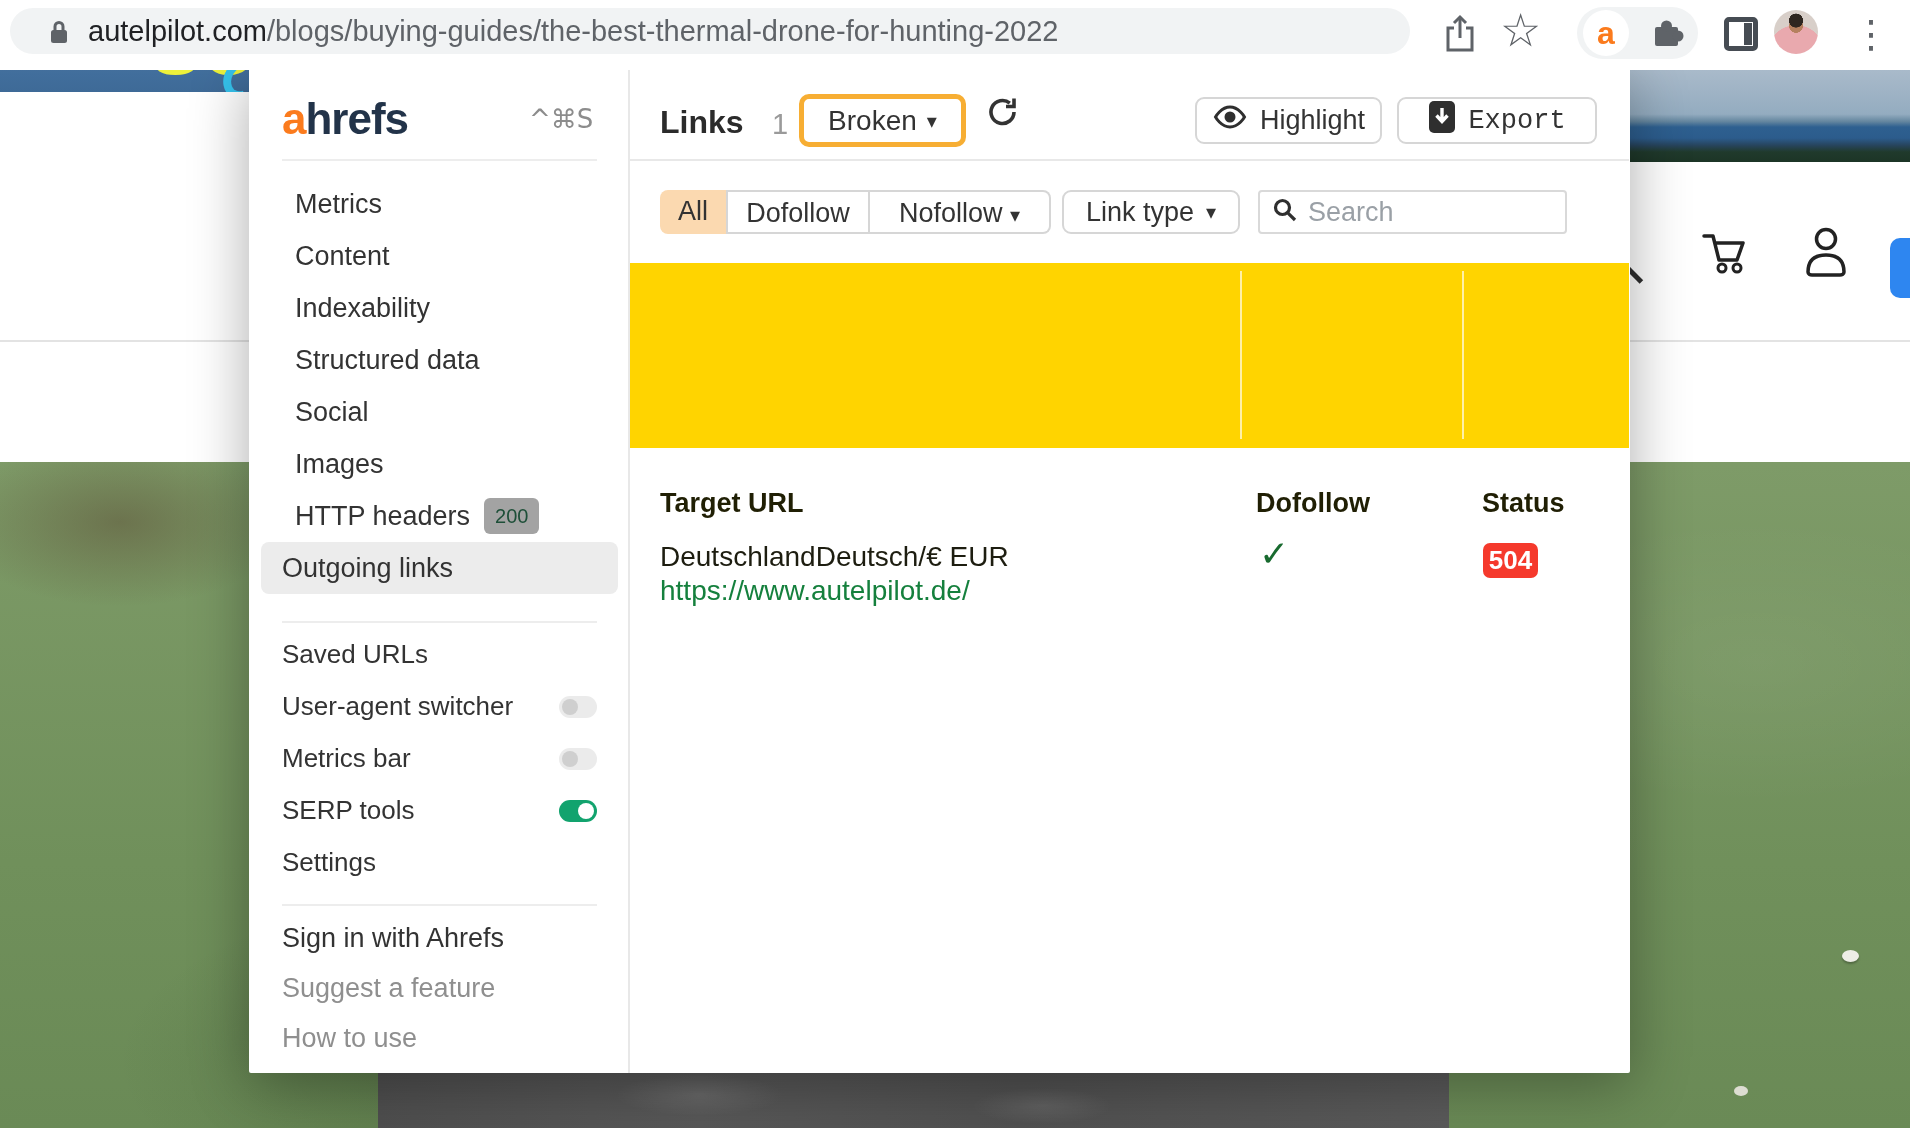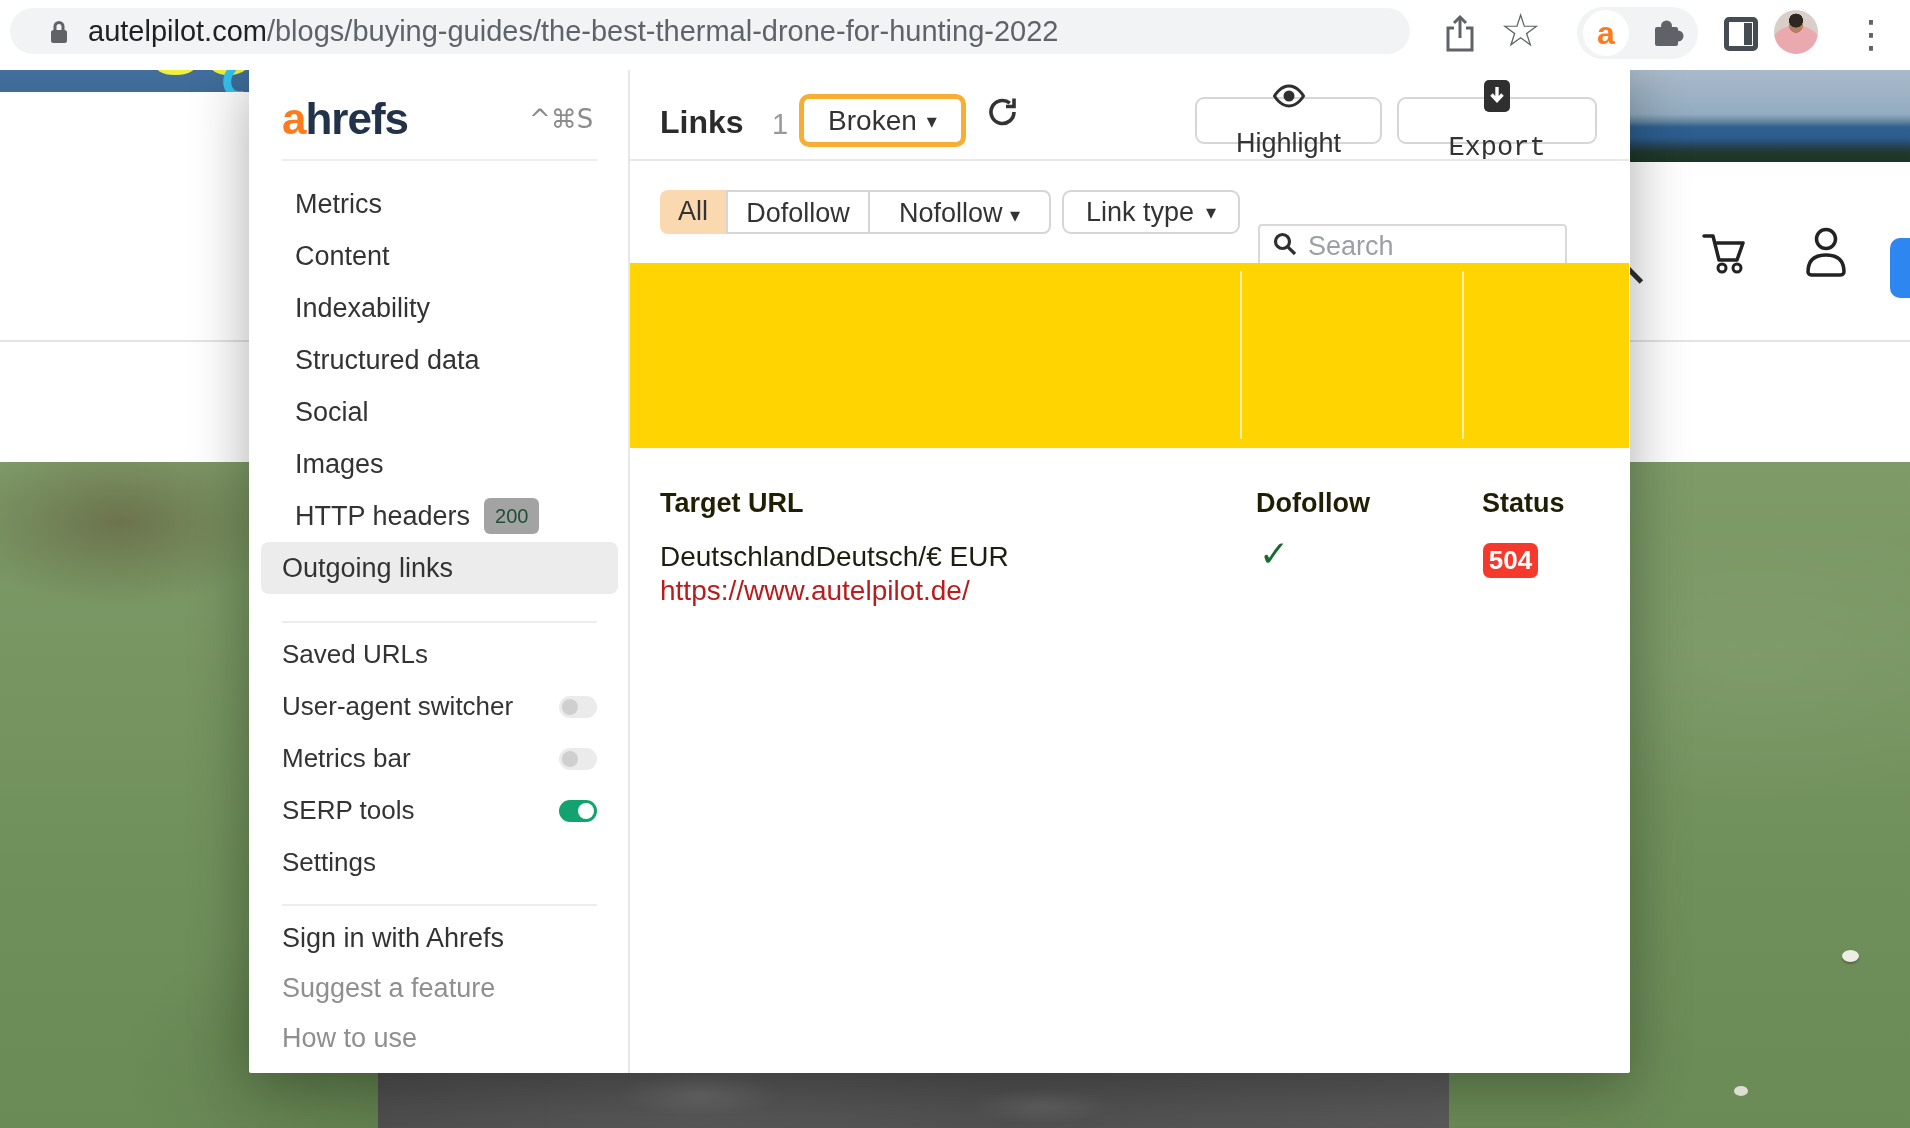--- a/index.html
+++ b/index.html
@@ -88,47 +88,47 @@
 
   .main { position:absolute; left:381px; top:0; width:999px; height:100%; }
   .links-title { position:absolute; left:30px; top:36px; font-size:32px; font-weight:bold; color:#2B2B2B; }
   .links-count { position:absolute; left:142px; top:40px; font-size:29px; color:#9A9A9A; }
   .broken-btn { position:absolute; left:169px; top:26px; width:167px; height:53px; background:#fff;
     border:5px solid #F7AE33; border-radius:10px; font-size:28px; color:#333;
     display:flex; align-items:center; justify-content:center; gap:10px; cursor:pointer; }
   .caret { font-size:20px; color:#333; }
   .refresh-btn { position:absolute; left:357px; top:28px; cursor:pointer; }
   .pill-btn { position:absolute; top:29px; height:47px; background:#fff; border:2px solid #D6D6D6; border-radius:9px;
-    display:flex; align-items:center; justify-content:center; gap:12px; font-size:27px; color:#333; cursor:pointer;flex-direction:column; }
+    display:flex; align-items:center; justify-content:center; gap:12px; font-size:27px; color:#333; cursor:pointer; }
   .highlight-btn { left:565px; width:187px; }
   .export-btn { left:767px; width:200px;font-family:Liberation Mono, monospace; }
   .main-sep { position:absolute; left:0; top:91px; width:999px; height:2px; background:#E8E8E8; }
 
   .filter-row { position:absolute; left:0; top:122px; width:999px; height:44px; }
   .seg-group { position:absolute; left:30px; top:0; height:44px; display:flex; }
   .seg { height:44px; line-height:42px; font-size:27px; color:#333; text-align:center; cursor:pointer; }
   .seg-all { width:66px; background:#FBD9B0; border-radius:8px 0 0 8px; }
   .seg-dofollow { width:144px; background:#fff; border:2px solid #D6D6D6; border-radius:0; }
   .seg-nofollow { width:181px; background:#fff; border:2px solid #D6D6D6; border-left:none; border-radius:0 8px 8px 0; }
   .linktype-btn { position:absolute; left:432px; top:0; width:178px; height:44px; background:#fff;
     border:2px solid #D6D6D6; border-radius:9px; font-size:27px; color:#333;
     display:flex; align-items:center; justify-content:center; gap:12px; cursor:pointer; }
   .search-box { position:absolute; left:628px; top:0; width:309px; height:44px; background:#fff;
-    border:2px solid #D9D9D9; border-radius:4px; display:flex; align-items:center; padding-left:12px; gap:10px;margin-top:34px; }
+    border:2px solid #D9D9D9; border-radius:4px; display:flex; align-items:center; padding-left:12px; gap:10px; }
   .search-box input { border:none; outline:none; font-size:27px; width:230px; color:#333;
     font-family:"Liberation Sans",sans-serif; background:transparent; }
   .search-box input::placeholder { color:#9AA0A6; }
 
   .yellow-table { position:absolute; left:0; top:195px; width:999px; height:185px; background:#FFD400; }
   .col-div { position:absolute; top:8px; height:168px; width:2px; background:rgba(255,255,255,.65); }
   .col-div1 { left:610px; } .col-div2 { left:832px; }
   .th { position:absolute; top:213px; font-size:27px; font-weight:bold; color:#201F04;margin-top:12px; }
   .th-target { left:30px; } .th-dofollow { left:626px; } .th-status { left:852px; }
   .row-anchor { position:absolute; left:30px; top:278px; font-size:28px; color:#1D1D10; }
-  .row-url { position:absolute; left:30px; top:312px; font-size:28px; color:#b91c1c; }
+  .row-url { position:absolute; left:30px; top:312px; font-size:28px; color:#15803d; }
   .row-check { position:absolute; left:629px; top:270px; font-size:36px; font-weight:bold; color:#186A2F; }
   .status-badge { position:absolute; left:853px; top:280px; width:55px; height:35px; background:#F5392C;
     border-radius:7px; color:#fff; font-size:26px; font-weight:bold; text-align:center; line-height:35px; }
 </style>
 </head>
 <body>
 
 <div class="abs banner-left">
   <div class="hero-su">SU</div>
   <div class="cyan-swoosh"></div>

